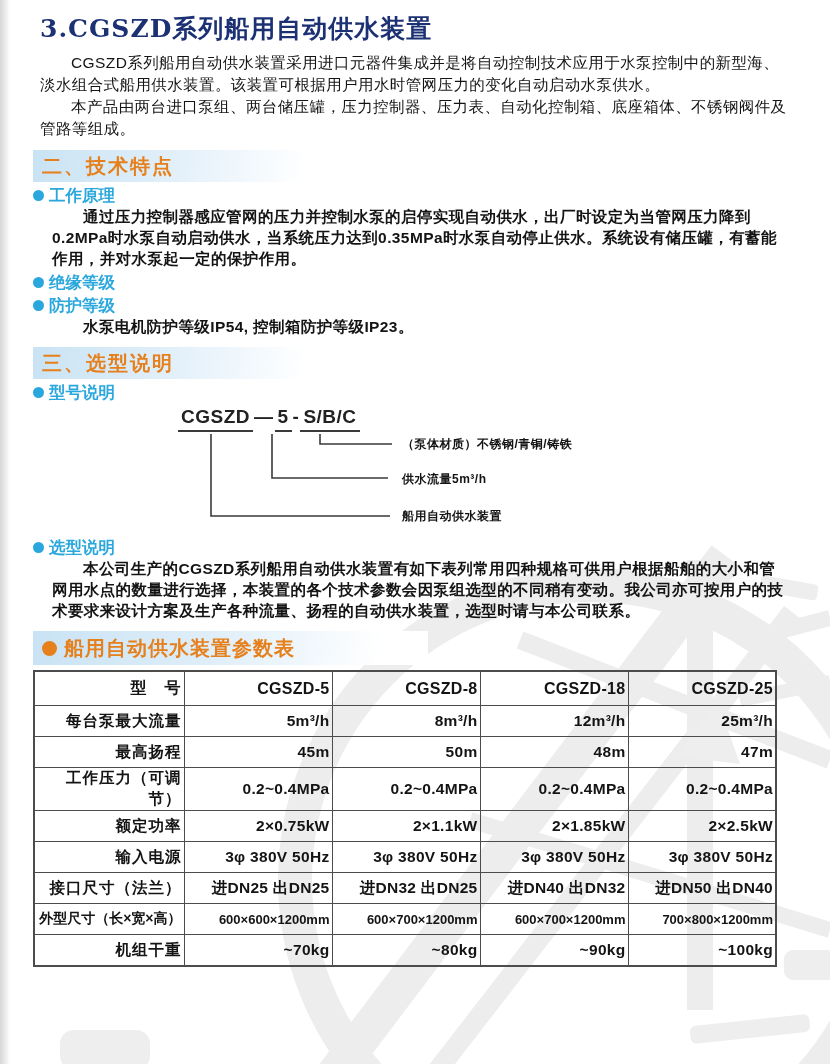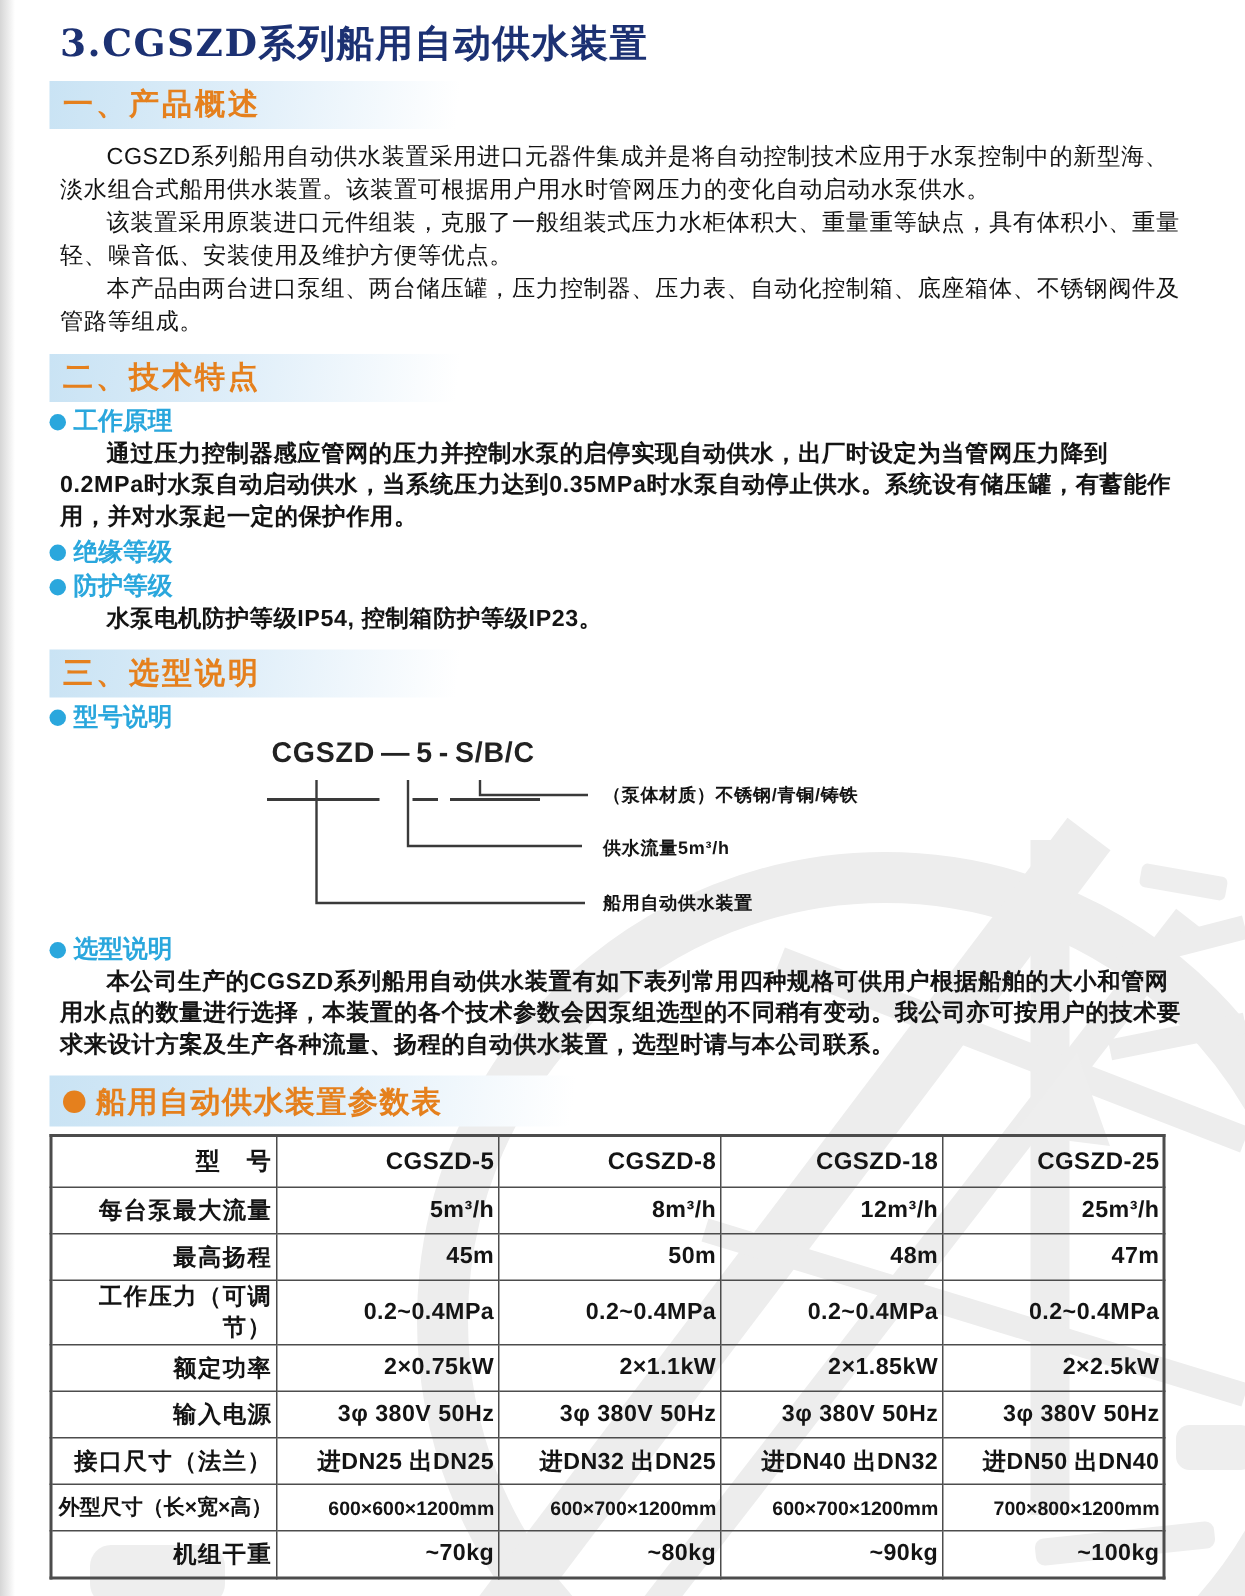--- a/index.html
+++ b/index.html
@@ -19,33 +19,33 @@
     font-size:20px;font-weight:bold;color:#e5801d;letter-spacing:2px;
     background:linear-gradient(97deg,#c9e3f4 0%,#dfeef9 38%,#ffffff 82%);}
 
   .para{margin:0;font-size:15.5px;line-height:22px;font-weight:400;
     text-indent:2em;letter-spacing:0.4px;}
   .para-block{margin-top:8px;}
 
   .bullet-line{display:flex;align-items:center;gap:5px;margin:4px 0 0 -7px;
     font-size:16.5px;font-weight:bold;color:#2aa7dd;line-height:19px;}
   .bullet-line .dot{width:11px;height:11px;border-radius:50%;background:#2aa7dd;flex:0 0 auto;}
-  .feat-text{margin:1px 0 0 0;font-size:15.5px;line-height:21px;font-weight:600;
+  .feat-text{margin:1px 0 0 12px;font-size:15.5px;line-height:21px;font-weight:600;
     text-indent:2em;letter-spacing:0.4px;}
 
   .param-bar{display:flex;align-items:center;gap:7px;margin:10px 0 0 -7px;
     width:386px;height:34px;padding-left:9px;
     font-size:20px;font-weight:bold;color:#e5801d;letter-spacing:1px;
     background:linear-gradient(97deg,#c9e3f4 0%,#dfeef9 45%,#ffffff 88%);}
   .param-bar .dot{width:15px;height:15px;border-radius:50%;background:#e5801d;flex:0 0 auto;}
 
   .diagram{position:relative;height:128px;margin-top:4px;}
   .model-code{position:absolute;left:138px;top:0;font-size:19px;font-weight:bold;
     color:#222;white-space:nowrap;letter-spacing:0.5px;}
-  .model-code .tok{display:inline-block;border-bottom:2px solid #3a3a3a;padding:0 3px 18px 3px;}
+  .model-code .tok{display:inline-block;border-bottom:2px solid #3a3a3a;padding:0 3px 2px 3px;}
   .model-code .sep{display:inline-block;padding:0 1px 2px 1px;}
   .diagram svg{position:absolute;left:0;top:0;}
   .callout{position:absolute;left:362px;font-size:12px;line-height:18px;font-weight:600;
     white-space:nowrap;letter-spacing:0.5px;}
   .co1{top:29px;} .co2{top:64px;} .co3{top:101px;}
 
   .ptable{border-collapse:collapse;table-layout:fixed;width:744px;margin:5px 0 0 -7px;
     border:2px solid #4c4c4c;background:transparent;}
   .ptable td{border:1px solid #4c4c4c;text-align:right;vertical-align:middle;
     font-weight:600;font-size:15.5px;height:30px;padding:0 2px;letter-spacing:0.3px;}
@@ -78,24 +78,22 @@
       <rect x="760" y="580" width="58" height="16" rx="4" transform="rotate(10 789 588)"></rect>
       <rect x="60" y="1030" width="90" height="40" rx="14"></rect>
       <rect x="690" y="1020" width="120" height="18" rx="6" transform="rotate(-6 750 1029)"></rect>
     </g>
   </svg>
 
   <div class="content">
 
     <h1 class="doc-title">3.CGSZD系列船用自动供水装置</h1>
 
-    <div class="secbar">一、产品概述</div>
     <div class="para-block">
       <p class="para">CGSZD系列船用自动供水装置采用进口元器件集成并是将自动控制技术应用于水泵控制中的新型海、淡水组合式船用供水装置。该装置可根据用户用水时管网压力的变化自动启动水泵供水。</p>
-      <p class="para">该装置采用原装进口元件组装，克服了一般组装式压力水柜体积大、重量重等缺点，具有体积小、重量轻、噪音低、安装使用及维护方便等优点。</p>
       <p class="para">本产品由两台进口泵组、两台储压罐，压力控制器、压力表、自动化控制箱、底座箱体、不锈钢阀件及管路等组成。</p>
     </div>
 
     <div class="secbar">二、技术特点</div>
 
     <div class="bullet-line">
       <span class="dot"></span>
       <span>工作原理</span>
     </div>
     <p class="feat-text">通过压力控制器感应管网的压力并控制水泵的启停实现自动供水，出厂时设定为当管网压力降到0.2MPa时水泵自动启动供水，当系统压力达到0.35MPa时水泵自动停止供水。系统设有储压罐，有蓄能作用，并对水泵起一定的保护作用。</p>

